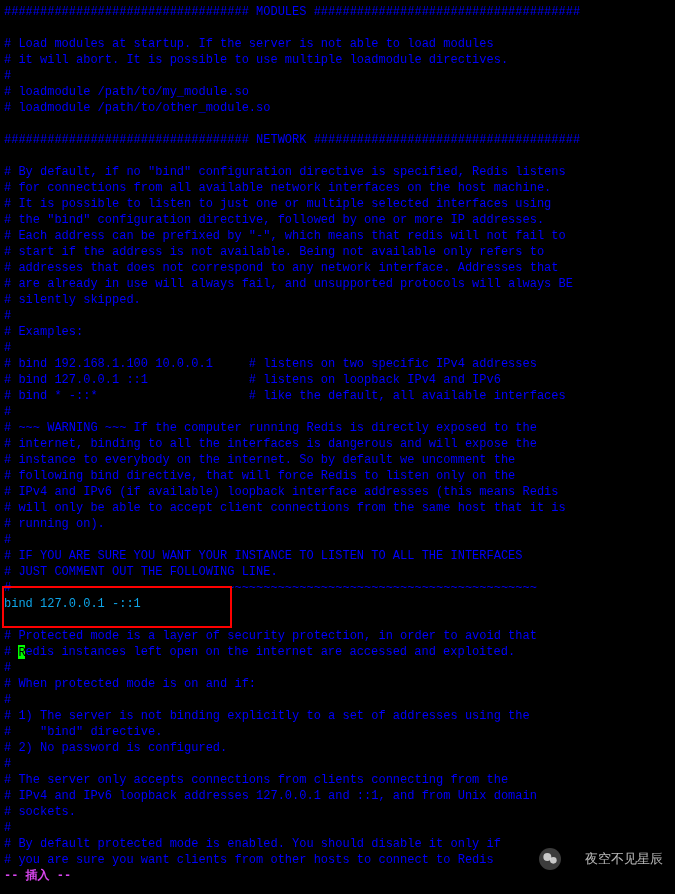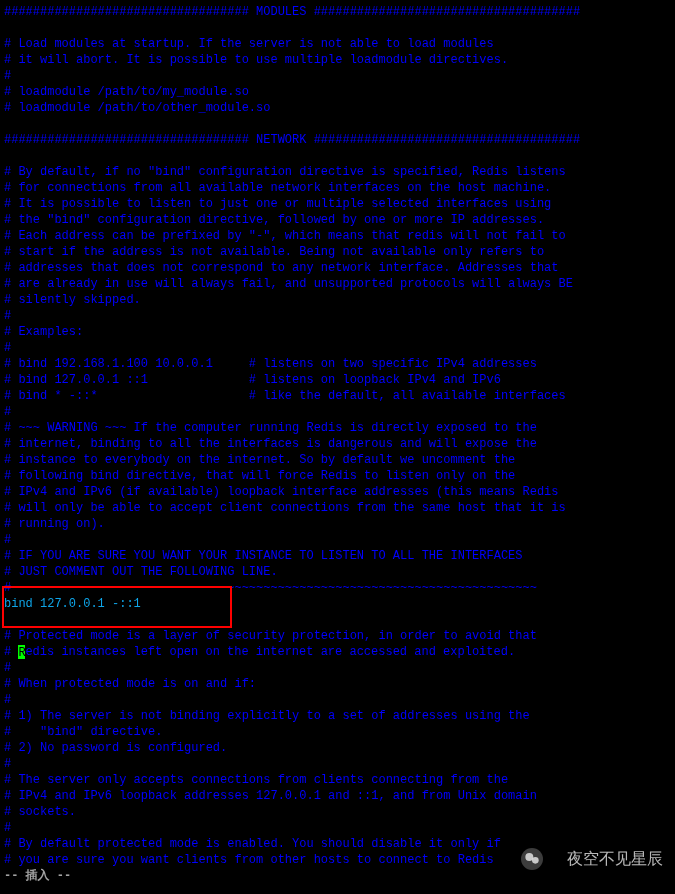--- a/index.html
+++ b/index.html
@@ -35,32 +35,32 @@
     background: #00ff00;
     color: #000000;
     width: 7px;
     height: 14px;
     vertical-align: text-bottom;
   }
   .status-line {
     position: absolute;
     bottom: 10px;
     left: 4px;
-    color: #a3a3a3;
+    color: #d946ef;
     font-weight: bold;
   }
   .watermark {
     position: absolute;
     right: 12px;
     bottom: 24px;
     display: flex;
     align-items: center;
     color: rgba(255,255,255,0.72);
     font-family: sans-serif;
-    font-size: 16px;
+    font-size: 13px;
     gap: 24px;
   }
   .watermark-icon {
     width: 22px;
     height: 22px;
     border-radius: 50%;
     background: rgba(120,120,120,0.5);
     position: relative;
     display: flex;
     align-items: center;

